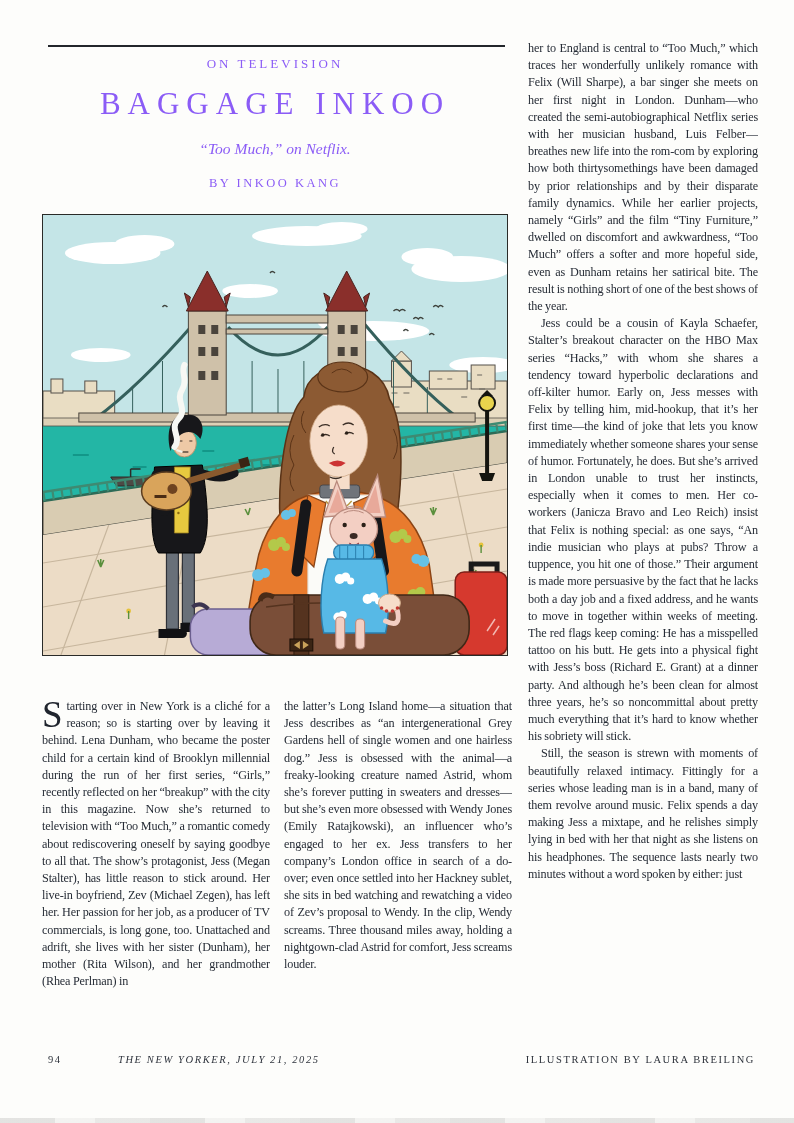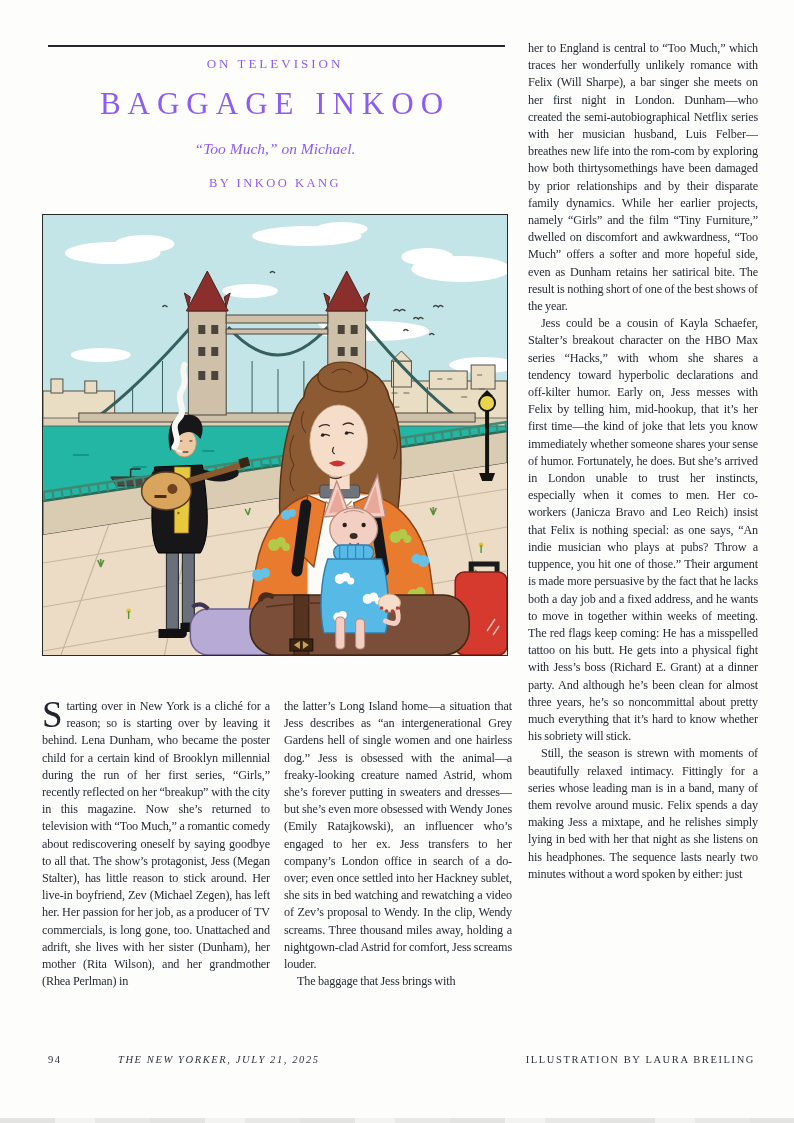--- a/index.html
+++ b/index.html
@@ -37,21 +37,21 @@
 </head>
 <body>
 
 <div class="page">
 
   <div class="top-rule"></div>
 
   <div class="header">
     <p class="kicker">ON TELEVISION</p>
     <h1 class="title">BAGGAGE INKOO</h1>
-    <p class="subtitle">“Too Much,” on Michael.</p>
+    <p class="subtitle">“Too Much,” on Netflix.</p>
     <p class="byline">BY INKOO KANG</p>
   </div>
 
   <div class="figure">
     <svg viewBox="0 0 466 440" preserveAspectRatio="none">
 
       <rect x="0" y="0" width="466" height="260" fill="#c4e5e7"></rect>
 
       <g fill="#ffffff">
         <ellipse cx="70" cy="38" rx="48" ry="11"></ellipse>
@@ -379,21 +379,20 @@
     </svg>
   </div>
 
 
   <div class="col col-1">
     <p><span class="dropcap">S</span><span>tarting over in New York is a cliché for a reason; so is starting over by leaving it behind. Lena Dunham, who became the poster child for a certain kind of Brooklyn millennial during the run of her first series, “Girls,” recently reflected on her “breakup” with the city in this magazine. Now she’s returned to television with “Too Much,” a romantic comedy about rediscovering oneself by saying goodbye to all that. The show’s protagonist, Jess (Megan Stalter), has little reason to stick around. Her live-in boyfriend, Zev (Michael Zegen), has left her. Her passion for her job, as a producer of TV commercials, is long gone, too. Unattached and adrift, she lives with her sister (Dunham), her mother (Rita Wilson), and her grandmother (Rhea Perlman) in</span></p>
   </div>
 
   <div class="col col-2">
     <p>the latter’s Long Island home—a situation that Jess describes as “an intergenerational Grey Gardens hell of single women and one hairless dog.” Jess is obsessed with the animal—a freaky-looking creature named Astrid, whom she’s forever putting in sweaters and dresses—but she’s even more obsessed with Wendy Jones (Emily Ratajkowski), an influencer who’s engaged to her ex. Jess transfers to her company’s London office in search of a do-over; even once settled into her Hackney sublet, she sits in bed watching and rewatching a video of Zev’s proposal to Wendy. In the clip, Wendy screams. Three thousand miles away, holding a nightgown-clad Astrid for comfort, Jess screams louder.</p>
-    <p>The baggage that Jess brings with</p>
   </div>
 
   <div class="col col-3">
     <p>her to England is central to “Too Much,” which traces her wonderfully unlikely romance with Felix (Will Sharpe), a bar singer she meets on her first night in London. Dunham—who created the semi-autobiographical Netflix series with her musician husband, Luis Felber—breathes new life into the rom-com by exploring how both thirtysomethings have been damaged by prior relationships and by their disparate family dynamics. While her earlier projects, namely “Girls” and the film “Tiny Furniture,” dwelled on discomfort and awkwardness, “Too Much” offers a softer and more hopeful side, even as Dunham retains her satirical bite. The result is nothing short of one of the best shows of the year.</p>
     <p>Jess could be a cousin of Kayla Schaefer, Stalter’s breakout character on the HBO Max series “Hacks,” with whom she shares a tendency toward hyperbolic declarations and off-kilter humor. Early on, Jess messes with Felix by telling him, mid-hookup, that it’s her first time—the kind of joke that lets you know immediately whether someone shares your sense of humor. Fortunately, he does. But she’s arrived in London unable to trust her instincts, especially when it comes to men. Her co-workers (Janicza Bravo and Leo Reich) insist that Felix is nothing special: as one says, “An indie musician who plays at pubs? Throw a tuppence, you hit one of those.” Their argument is made more persuasive by the fact that he lacks both a day job and a fixed address, and he wants to move in together within weeks of meeting. The red flags keep coming: He has a misspelled tattoo on his butt. He gets into a physical fight with Jess’s boss (Richard E. Grant) at a dinner party. And although he’s been clean for almost three years, he’s so noncommittal about pretty much everything that it’s hard to know whether his sobriety will stick.</p>
     <p>Still, the season is strewn with moments of beautifully relaxed intimacy. Fittingly for a series whose leading man is in a band, many of them revolve around music. Felix spends a day making Jess a mixtape, and he relishes simply lying in bed with her that night as she listens on his headphones. The sequence lasts nearly two minutes without a word spoken by either: just</p>
   </div>
 
   <div class="footer-item f-pageno">94</div>
   <div class="footer-item f-magline">THE NEW YORKER, JULY 21, 2025</div>

